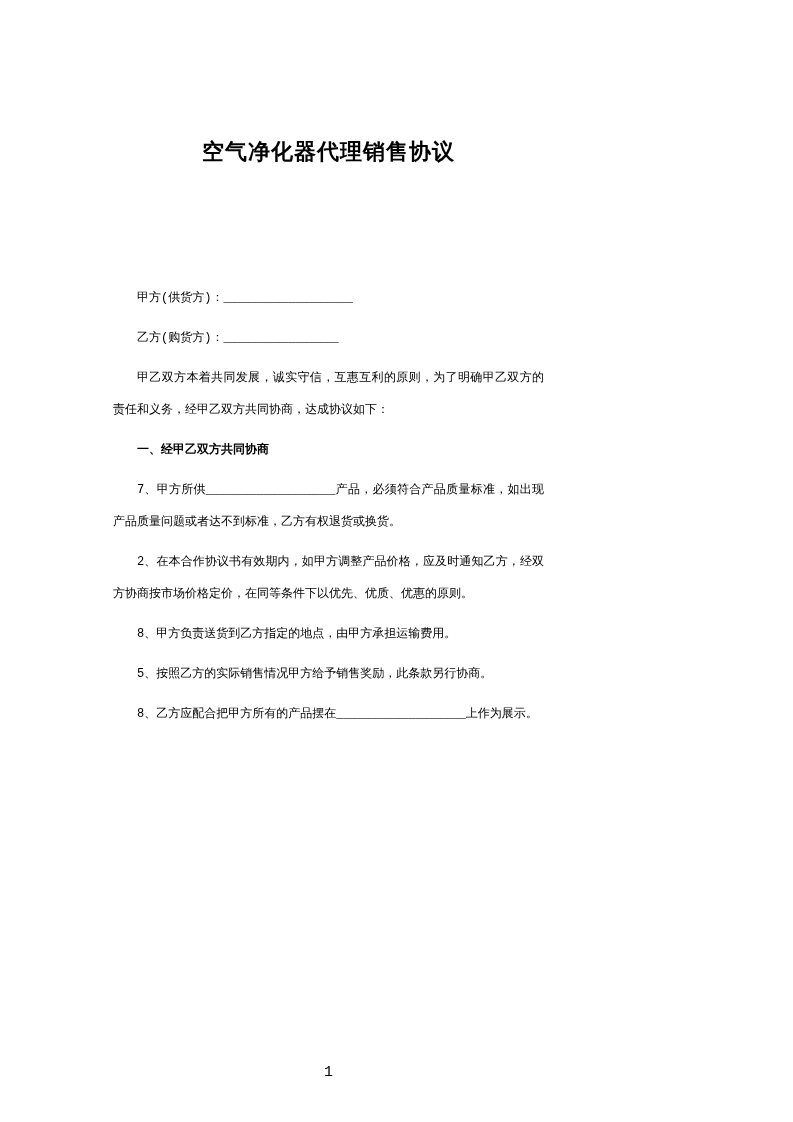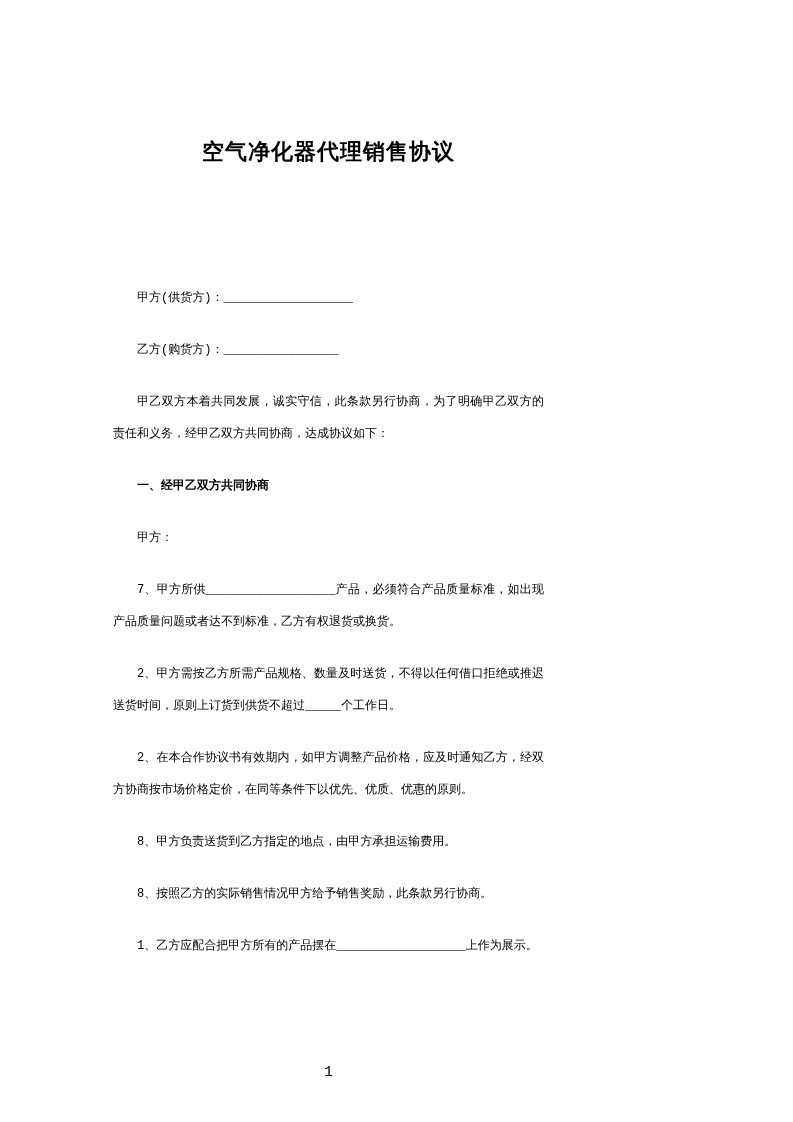--- a/index.html
+++ b/index.html
@@ -30,21 +30,21 @@
   }
   .doc-body p {
     margin: 0;
     font-size: 12px;
     line-height: 32px;
     text-align: justify;
     text-indent: 2em;
     word-break: break-all;
   }
   .doc-body p + p {
-    margin-top: 20px;
+    margin-top: 8px;
   }
   .doc-body p.heading {
     font-weight: bold;
   }
   .page-number {
     position: absolute;
     left: 0;
     right: 0;
     bottom: 40px;
     text-align: center;
@@ -55,26 +55,24 @@
 </head>
 <body>
 
 <div class="page">
 
   <h1 class="doc-title">空气净化器代理销售协议</h1>
 
   <div class="doc-body">
     <p>甲方(供货方)：__________________</p>
     <p>乙方(购货方)：________________</p>
-    <p>甲乙双方本着共同发展，诚实守信，此条款另行协商，为了明确甲乙双方的责任和义务，经甲乙双方共同协商，达成协议如下：</p>
+    <p>甲乙双方本着共同发展，诚实守信，互惠互利的原则，为了明确甲乙双方的责任和义务，经甲乙双方共同协商，达成协议如下：</p>
     <p class="heading">一、经甲乙双方共同协商</p>
-    <p>甲方：</p>
     <p>7、甲方所供__________________产品，必须符合产品质量标准，如出现产品质量问题或者达不到标准，乙方有权退货或换货。</p>
-    <p>2、甲方需按乙方所需产品规格、数量及时送货，不得以任何借口拒绝或推迟送货时间，原则上订货到供货不超过_____个工作日。</p>
     <p>2、在本合作协议书有效期内，如甲方调整产品价格，应及时通知乙方，经双方协商按市场价格定价，在同等条件下以优先、优质、优惠的原则。</p>
     <p>8、甲方负责送货到乙方指定的地点，由甲方承担运输费用。</p>
-    <p>8、按照乙方的实际销售情况甲方给予销售奖励，此条款另行协商。</p>
-    <p>1、乙方应配合把甲方所有的产品摆在__________________上作为展示。</p>
+    <p>5、按照乙方的实际销售情况甲方给予销售奖励，此条款另行协商。</p>
+    <p>8、乙方应配合把甲方所有的产品摆在__________________上作为展示。</p>
   </div>
 
   <div class="page-number">1</div>
 
 </div>
 
 </body></html>

